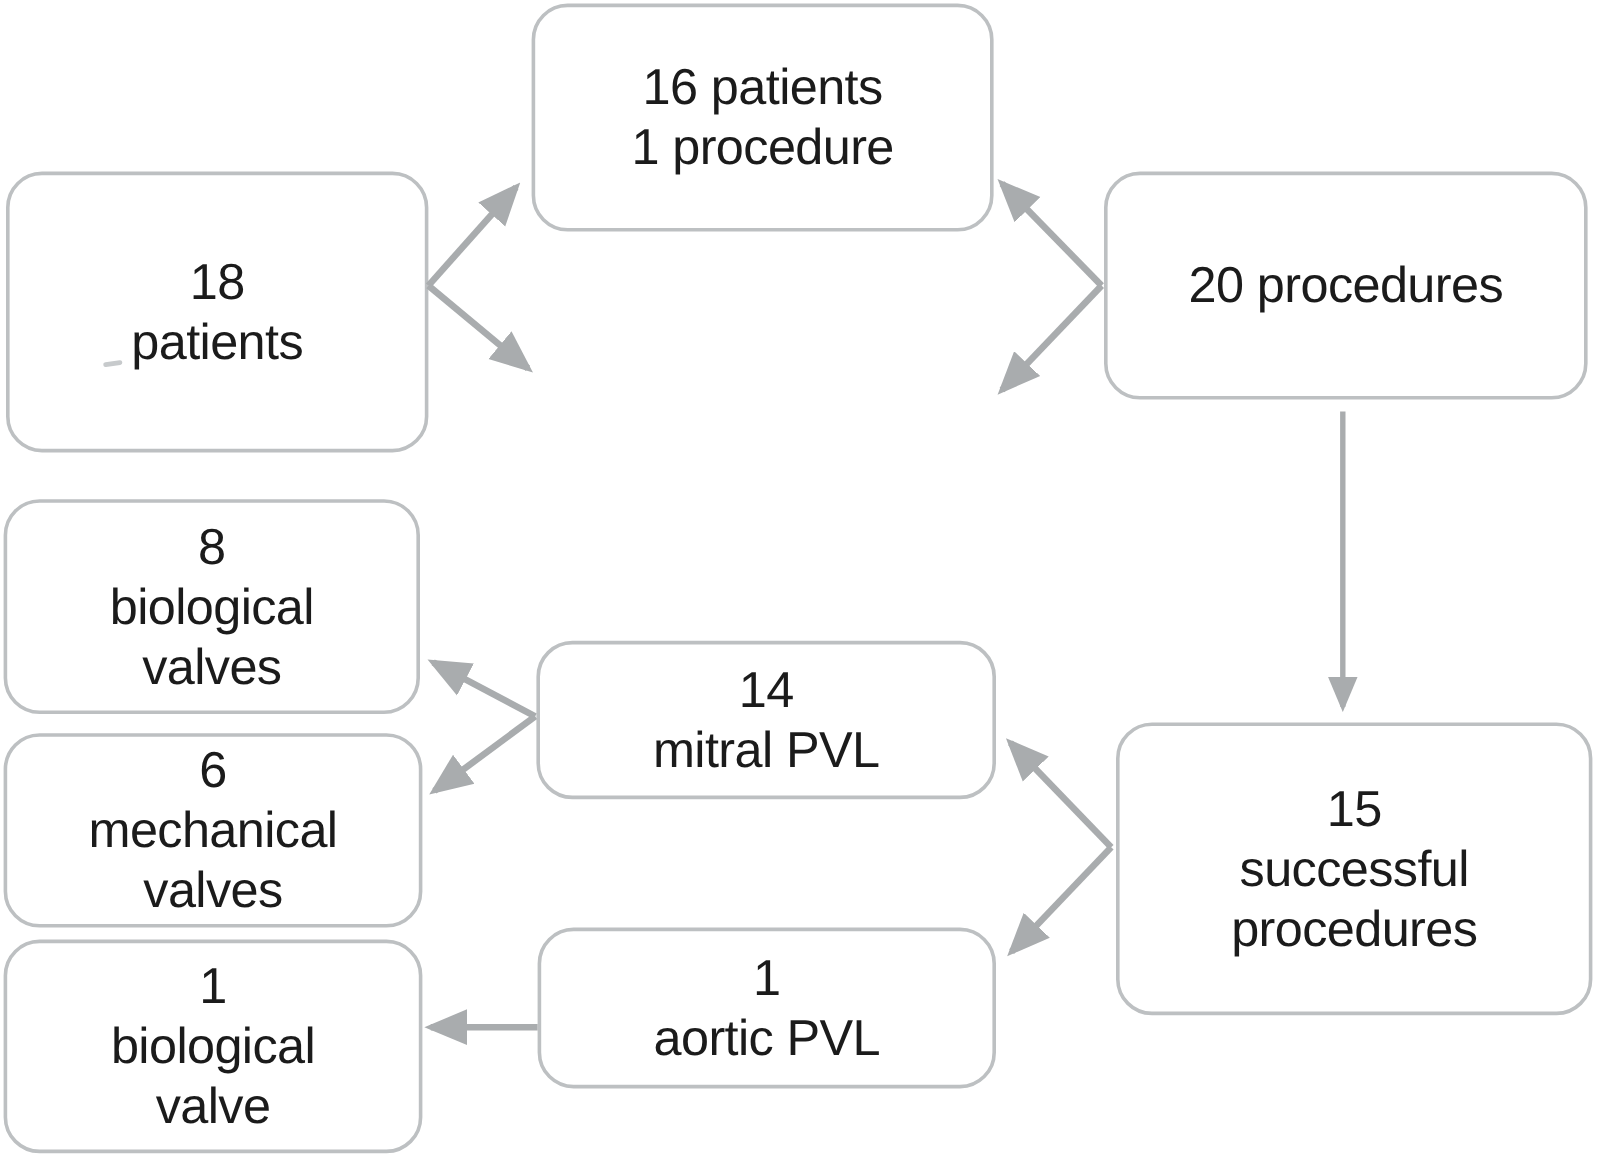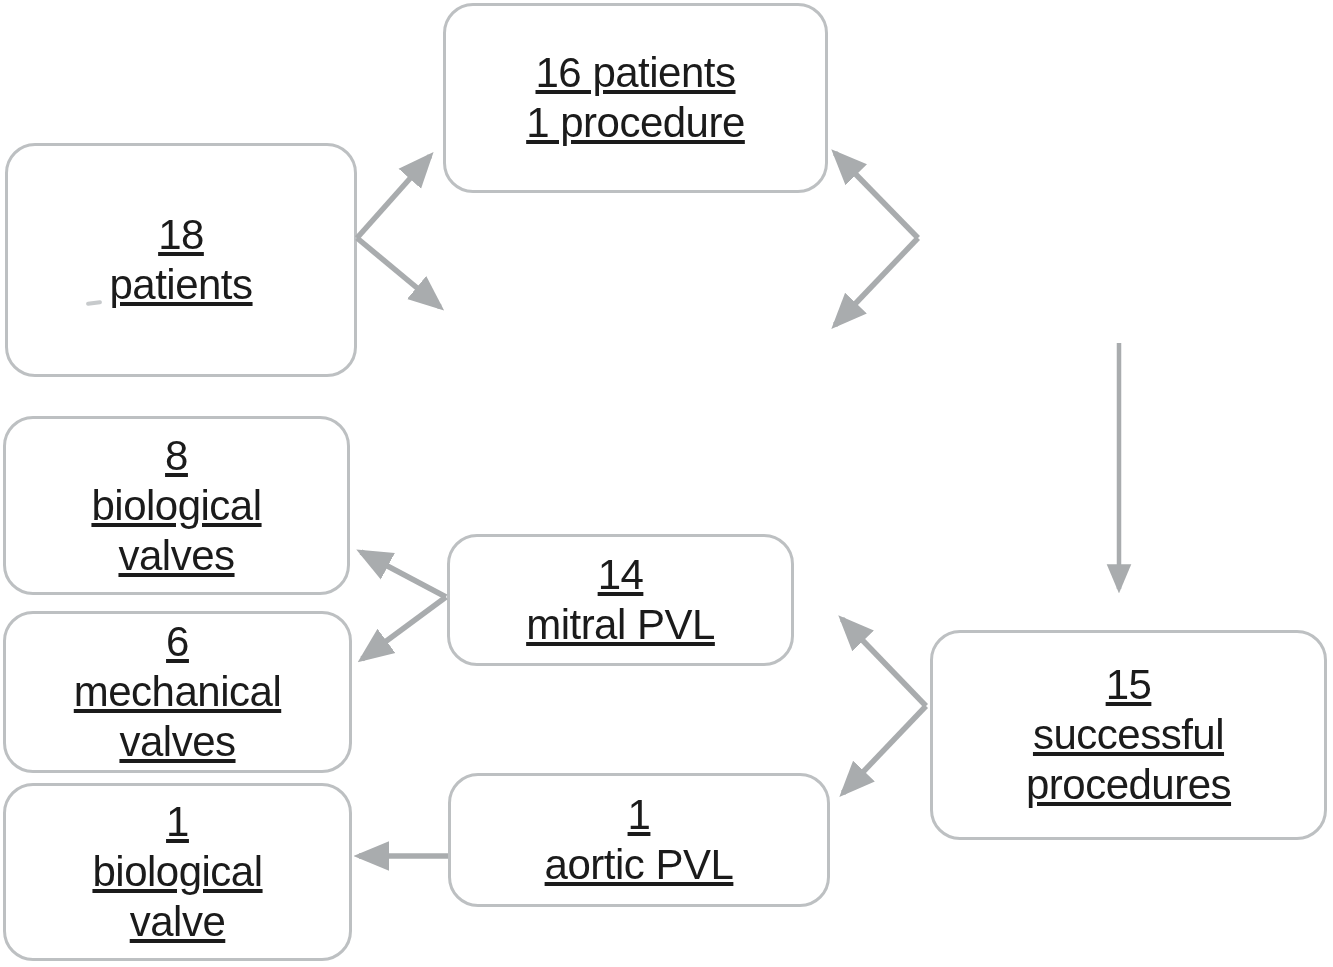--- a/index.html
+++ b/index.html
@@ -29,21 +29,20 @@
     align-items:center;
     justify-content:center;
     text-align:center;
   }
   .node-text{
     white-space:pre-line;
     font-size:42px;
     line-height:50px;
     letter-spacing:-0.5px;
     color:var(--text-color);
-    text-decoration:underline;
   }
   svg.arrows{
     position:absolute;
     left:0;top:0;
     pointer-events:none;
   }
   svg.arrows line{
     stroke:var(--arrow-color);
     stroke-width:5.5;
     fill:none;
@@ -67,28 +66,31 @@
     <div class="node-text">18
 patients</div>
   </div>
 
   <div class="node" style="left:443px;top:3px;width:385px;height:190px">
     <div class="node-text">16 patients
 1 procedure</div>
   </div>
 
 
+  <div class="node" style="left:920px;top:143px;width:403px;height:190px">
+    <div class="node-text">20 procedures</div>
+  </div>
 
-  <div class="node" style="left:930px;top:630px;width:397px;height:210px">
+  <div class="node" style="left:930px;top:602px;width:397px;height:244px">
     <div class="node-text">15
 successful
 procedures</div>
   </div>
 
-  <div class="node" style="left:447px;top:534px;width:347px;height:132px">
+  <div class="node" style="left:447px;top:534px;width:383px;height:132px">
     <div class="node-text">14
 mitral PVL</div>
   </div>
 
   <div class="node" style="left:448px;top:773px;width:382px;height:134px">
     <div class="node-text">1
 aortic PVL</div>
   </div>
 
   <div class="node" style="left:3px;top:416px;width:347px;height:179px">

